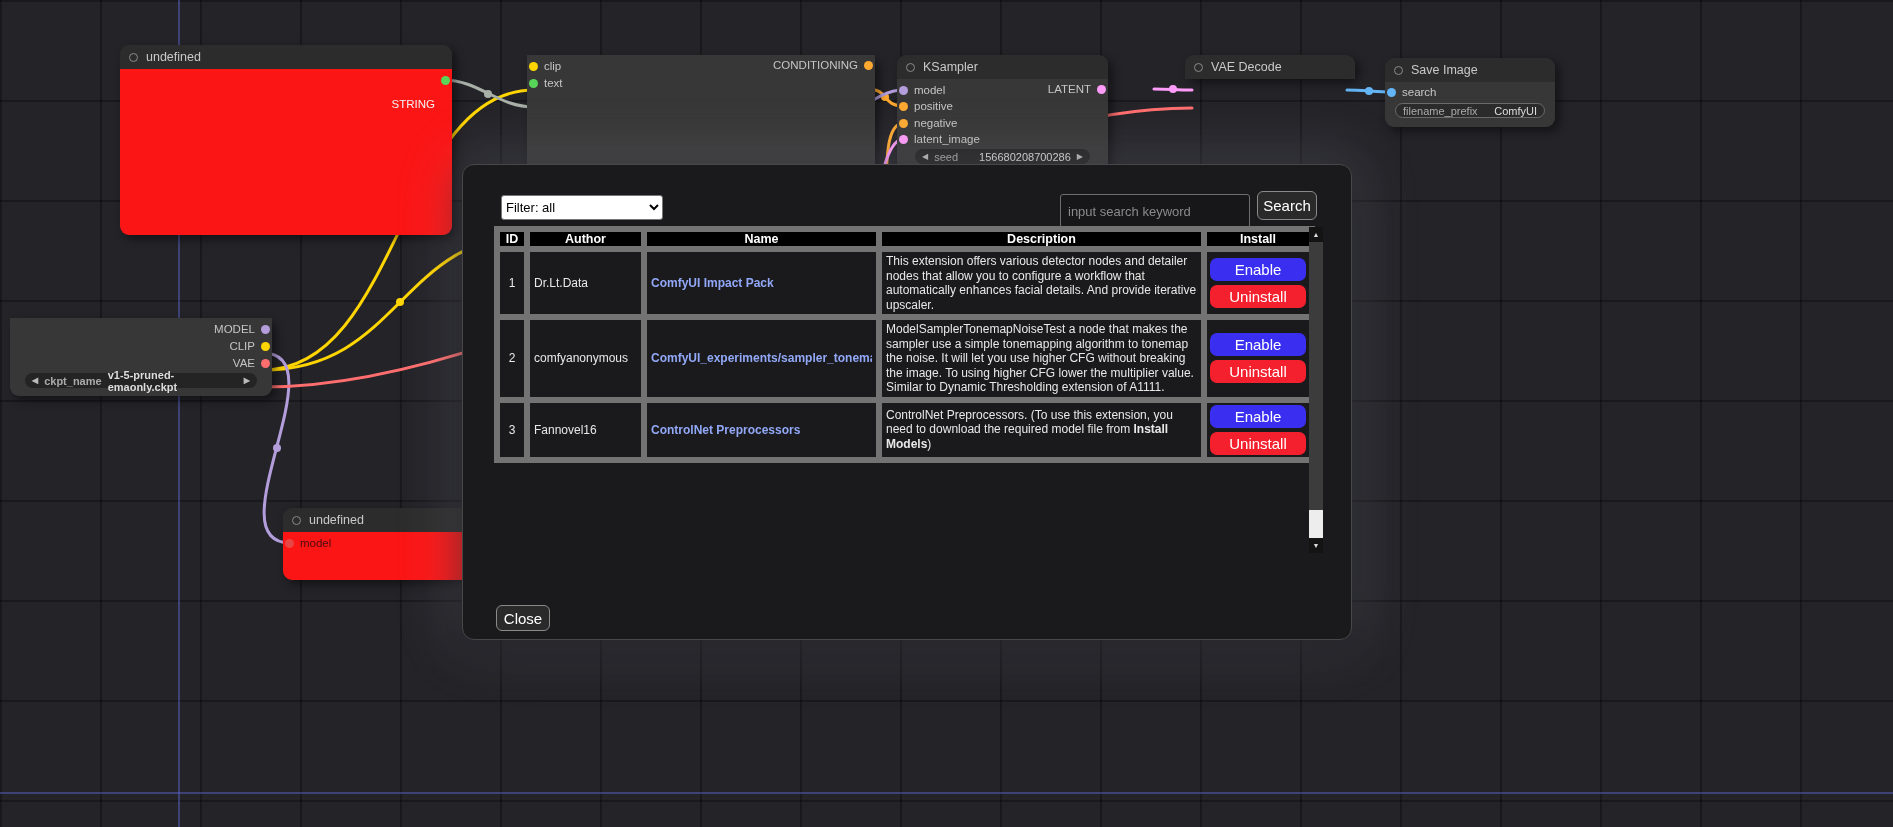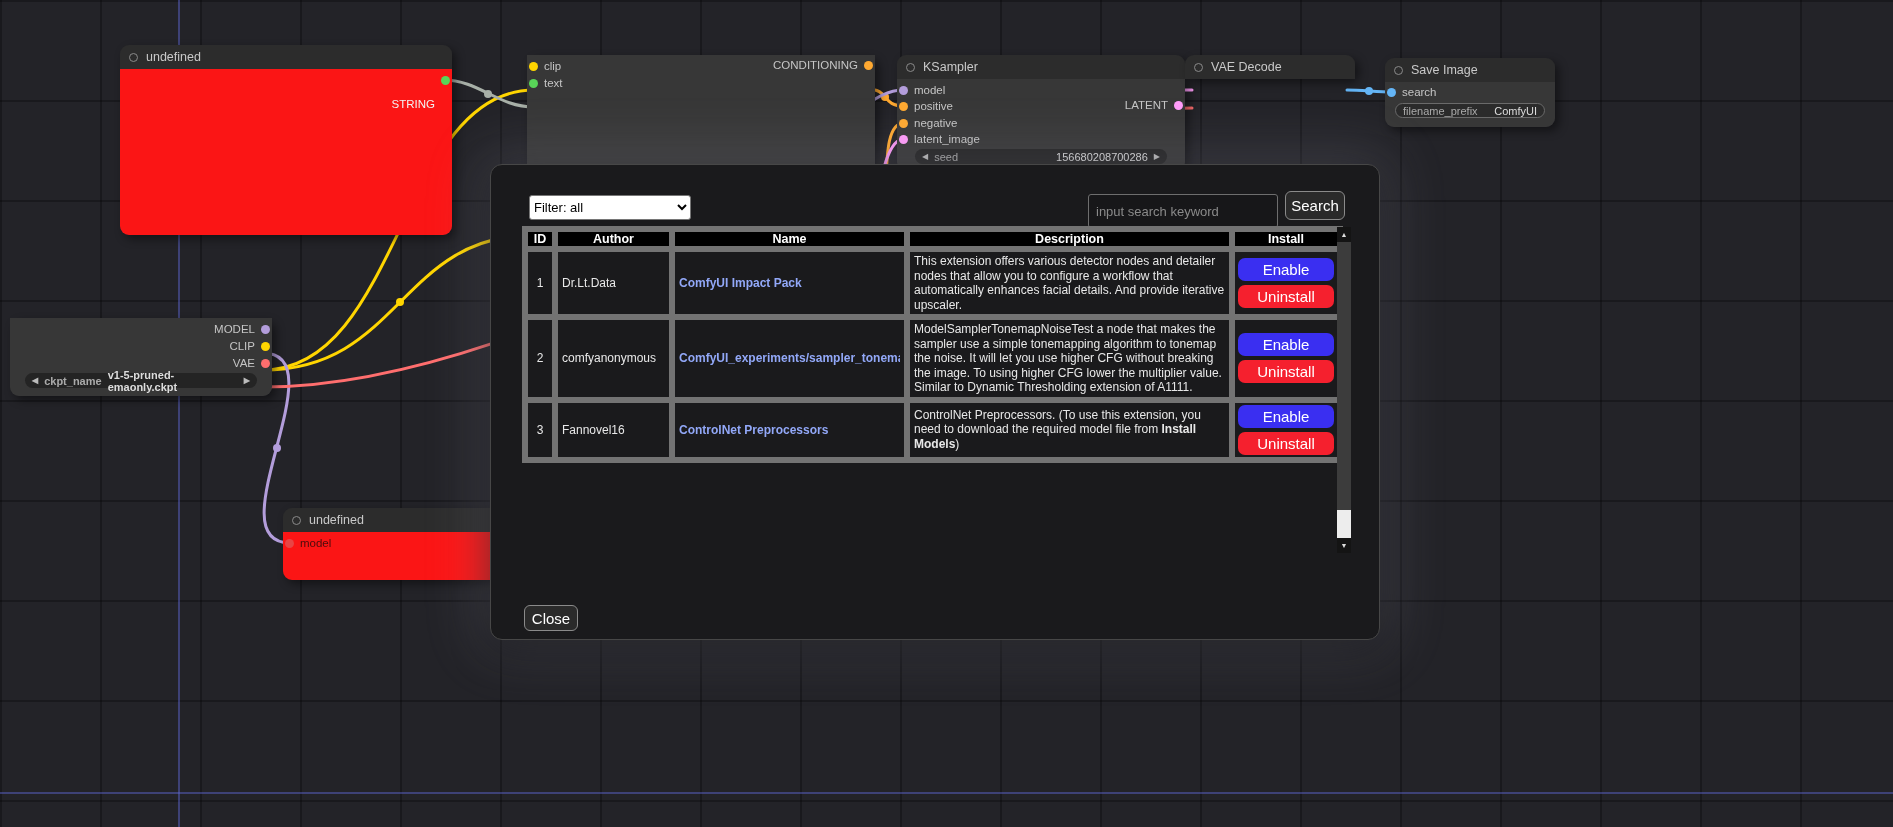--- a/index.html
+++ b/index.html
@@ -53,21 +53,20 @@
   .c-green{background:#58d558} .c-yellow{background:#ffd500} .c-orange{background:#ffa931}
   .c-purple{background:#b39ddb} .c-pink{background:#ff9cf9} .c-red{background:#ff6e6e}
   .c-blue{background:#64b5f6} .c-crimson{background:#e84545}
 
   
   .dialog {
     position:absolute; left:462px; top:164px; width:890px; height:476px; z-index:10;
     background:#1a1a1c; border:1px solid #474747; border-radius:12px;
     box-shadow:0 0 55px 12px rgba(175,175,195,0.20), 0 10px 35px rgba(0,0,0,0.55);
     color:#e8e8e8;
-    margin-left:28px;
   }
   .filter-select { position:absolute; left:38px; top:30px; width:162px; height:25px; font-size:13px; background:#fff; color:#000; border-radius:3px; }
   .search-input {
     position:absolute; left:597px; top:29px; width:190px; height:24px;
     background:#171719; border:1px solid #6e6e6e; border-radius:3px;
     color:#ddd; font-size:13px; padding:16px 7px;
   }
   .search-input::placeholder { color:#8a8a8a; }
   .btn {
     background:#2a2a2a; border:1px solid #8a8a8a; border-radius:6px;
@@ -145,21 +144,21 @@
       <span class="dot c-green"></span>
       <span class="lbl">text</span>
     </div>
     <div class="slot out" style="top:2px;">
       <span class="dot c-orange"></span>
       <span class="lbl">CONDITIONING</span>
     </div>
   </div>
 </div>
 
-<div class="node" style="left:897px; top:55px; width:288px;">
+<div class="node" style="left:897px; top:55px; width:211px;">
   <div class="title">
     <span class="tdot"></span>
     <span>KSampler</span>
   </div>
   <div class="body" style="height:92px;">
     <div class="slot in" style="top:3px;">
       <span class="dot c-purple"></span>
       <span class="lbl">model</span>
     </div>
     <div class="slot in" style="top:19px;">
@@ -167,21 +166,21 @@
       <span class="lbl">positive</span>
     </div>
     <div class="slot in" style="top:36px;">
       <span class="dot c-orange"></span>
       <span class="lbl">negative</span>
     </div>
     <div class="slot in" style="top:52px;">
       <span class="dot c-pink"></span>
       <span class="lbl">latent_image</span>
     </div>
-    <div class="slot out" style="top:2px;margin-top:16px;">
+    <div class="slot out" style="top:2px;">
       <span class="dot c-pink"></span>
       <span class="lbl">LATENT</span>
     </div>
     <div class="widget" style="left:18px; right:18px; top:70px;">
       <span class="arrow arrow-left"></span>
       <span>seed</span>
       <span class="val">156680208700286</span>
       <span class="arrow arrow-right"></span>
     </div>
   </div>

